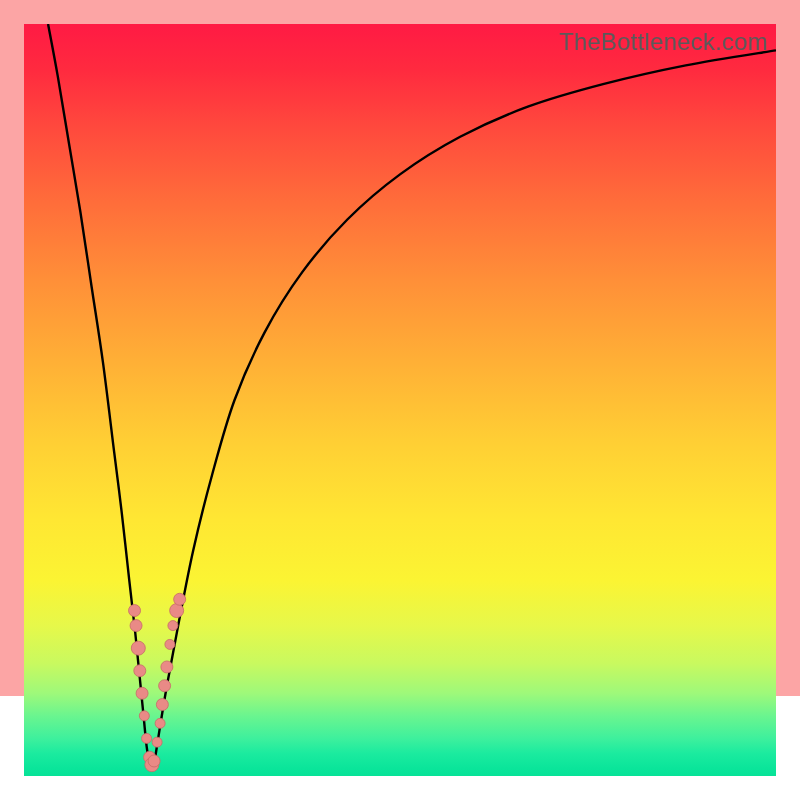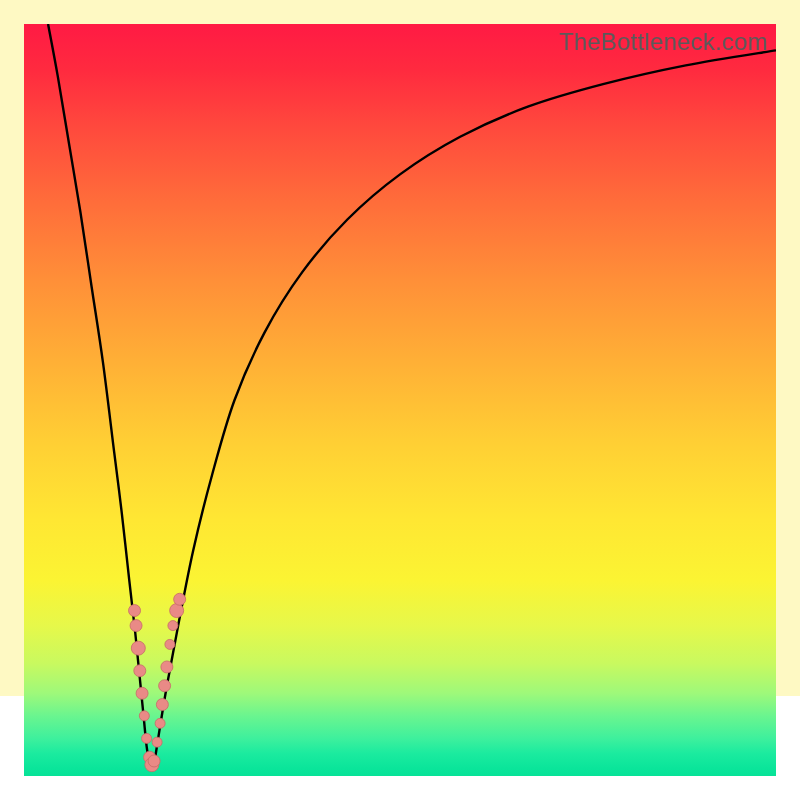--- a/index.html
+++ b/index.html
@@ -6,21 +6,21 @@
     margin: 0;
     padding: 0;
     width: 800px;
     height: 800px;
     overflow: hidden;
     font-family: Arial, Helvetica, sans-serif;
   }
   .outer {
     width: 800px;
     height: 696px;
-    background: #fef9c3;
+    background: #fca5a5;
     position: relative;
   }
   .plot {
     position: absolute;
     left: 24px;
     top: 24px;
     width: 752px;
     height: 752px;
     overflow: hidden;
   }

